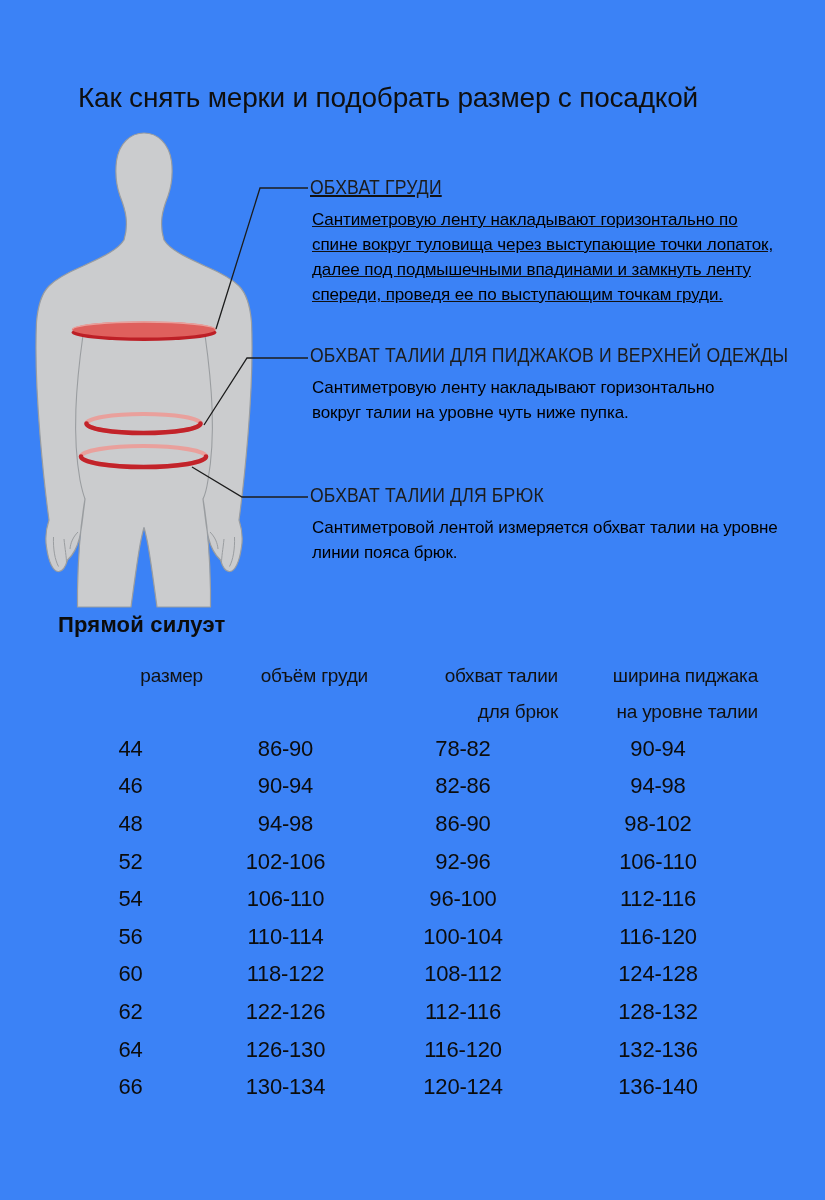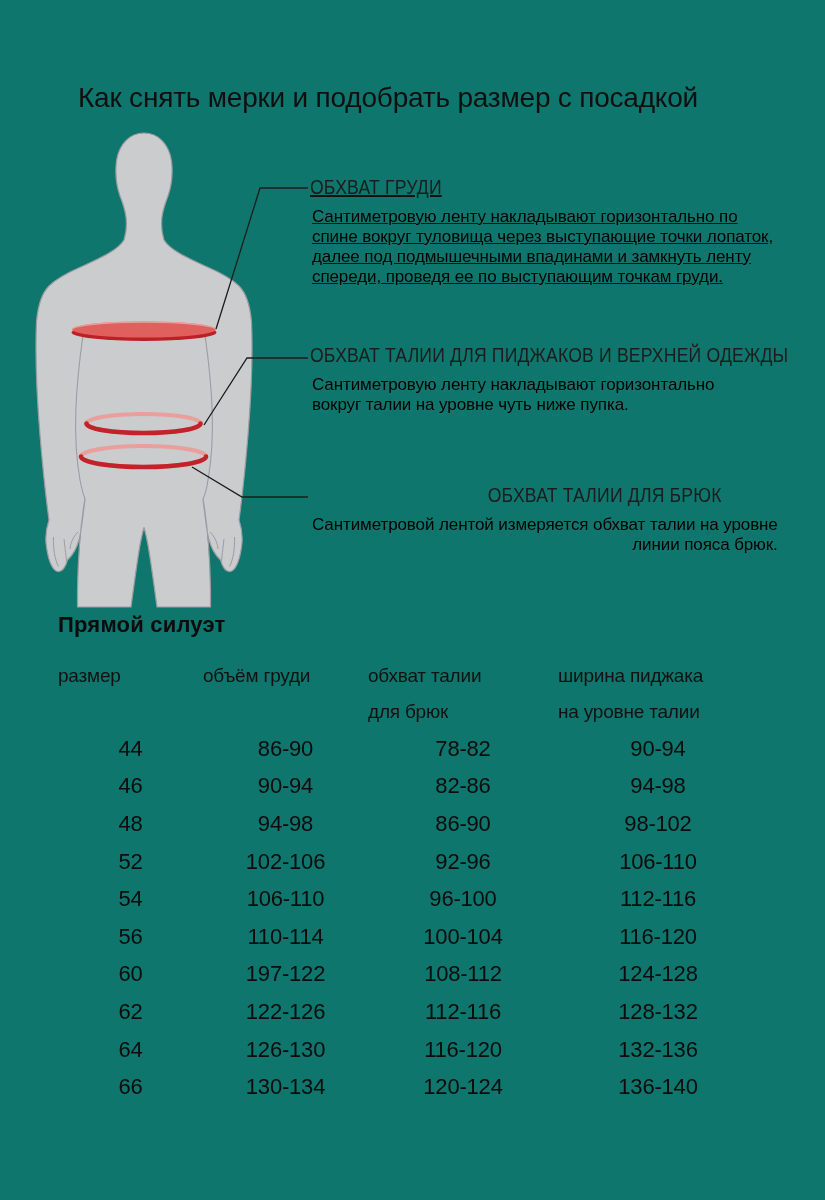--- a/index.html
+++ b/index.html
@@ -1,48 +1,48 @@
 <!DOCTYPE html>
 <html><head>
 <meta charset="utf-8">
 <style>
   html,body{margin:0;padding:0;background:#ffffff;}
   .page{
-    position:relative;width:825px;height:1200px;background:#0f766e;
+    position:relative;width:825px;height:1200px;background:#3b82f6;
     font-family:"Liberation Sans",sans-serif;color:#111;overflow:hidden;
   }
   .page-title{
     position:absolute;left:78px;top:82px;margin:0;
     font-size:28px;font-weight:400;letter-spacing:-0.2px;
     white-space:nowrap;color:#0f0f0f;
   }
   .fig-wrap{position:absolute;left:20px;top:130px;width:300px;height:480px;}
   .measure{position:absolute;}
   .m1{left:310px;top:176px;text-decoration:underline;}
   .m2{left:310px;top:344px;}
-  .m3{left:310px;top:484px;text-align:right;}
+  .m3{left:310px;top:484px;}
   .mhead{
     margin:0;font-size:20px;font-weight:400;color:#1c1c1c;
     white-space:nowrap;transform:scaleX(0.88);transform-origin:0 50%;
     letter-spacing:0.2px;
   }
   .mdesc{
-    margin:8px 0 0 2px;font-size:17px;line-height:20px;color:#000;
+    margin:8px 0 0 2px;font-size:17px;line-height:25px;color:#000;
     white-space:pre-line;letter-spacing:-0.1px;
   }
   .table-wrap{position:absolute;left:58px;top:612px;width:700px;}
   .table-title{
     margin:0;font-size:22px;font-weight:700;text-align:left;
     letter-spacing:0.2px;color:#0c0c0c;
   }
   table.sizes{
     width:700px;margin-top:20px;border-collapse:collapse;table-layout:fixed;
   }
   table.sizes th{font-weight:400;font-size:19px;padding:0;letter-spacing:-0.2px;}
-  table.sizes th .l1,table.sizes th .l2{height:36px;line-height:36px;text-align:left;}
+  table.sizes th .l1,table.sizes th .l2{height:36px;line-height:36px;text-align:right;}
   table.sizes td{
     height:37.6px;text-align:center;font-size:22px;padding:0;
     letter-spacing:-0.2px;color:#0c0c0c;
   }
 </style>
 </head>
 <body>
 
 <div class="page">
 
@@ -174,21 +174,21 @@
           <td>112-116</td>
         </tr>
         <tr>
           <td>56</td>
           <td>110-114</td>
           <td>100-104</td>
           <td>116-120</td>
         </tr>
         <tr>
           <td>60</td>
-          <td>197-122</td>
+          <td>118-122</td>
           <td>108-112</td>
           <td>124-128</td>
         </tr>
         <tr>
           <td>62</td>
           <td>122-126</td>
           <td>112-116</td>
           <td>128-132</td>
         </tr>
         <tr>

